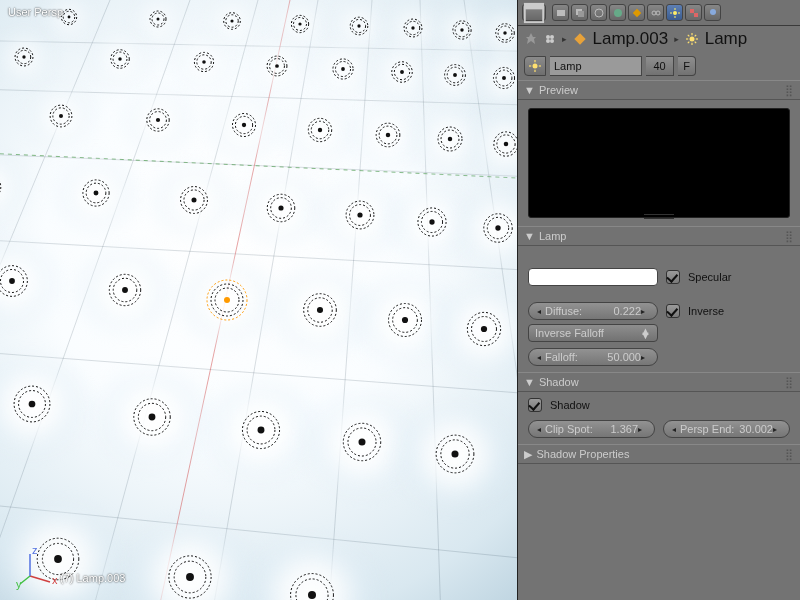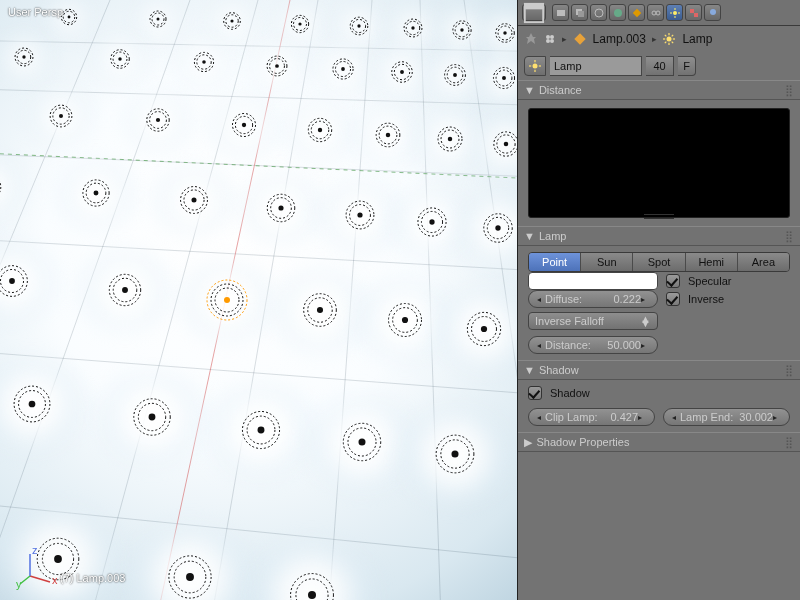--- a/index.html
+++ b/index.html
@@ -21,39 +21,39 @@
 .sidebar{flex:1;background:#737373;border-left:1px solid #222;display:flex;flex-direction:column;overflow:hidden}
 .hdrbar{height:26px;background:#727272;border-bottom:1px solid #3a3a3a;display:flex;align-items:center;padding:0 4px;gap:2px}
 .hdrbar .sq{width:17px;height:17px;border:1px solid #444;border-radius:3px;background:linear-gradient(#868686,#686868);display:flex;align-items:center;justify-content:center}
 .hdrbar .sq.active{background:linear-gradient(#5d7fb3,#3b5d91)}
 .hdrbar .sq svg{width:12px;height:12px}
 .hdrbar .drop{width:24px;height:17px;border:1px solid #444;border-radius:3px;background:linear-gradient(#868686,#686868);display:flex;align-items:center;justify-content:center;margin-right:4px}
 .bc{height:26px;display:flex;align-items:center;padding:0 6px;gap:6px}
 .bc .pin{width:14px;height:14px}
 .bc .chev{color:#333;font-size:9px}
 .bc .ic{width:14px;height:14px;display:inline-flex;align-items:center;justify-content:center}
-.bc .txt{color:#111;font-size:12px}
+.bc .txt{color:#111;font-size:17px}
 .datablock{display:flex;align-items:center;padding:4px 6px;gap:4px}
 .datablock .browse{width:22px;height:20px;border:1px solid #444;border-radius:4px 0 0 4px;background:linear-gradient(#8a8a8a,#6e6e6e);display:flex;align-items:center;justify-content:center}
 .datablock input{height:20px;width:92px;border:1px solid #444;border-left:none;border-radius:0;background:#9a9a9a;color:#111;padding:0 4px}
 .datablock .num{width:28px;height:20px;border:1px solid #444;border-left:none;background:linear-gradient(#8e8e8e,#727272);display:flex;align-items:center;justify-content:center;color:#111}
 .datablock .f{width:18px;height:20px;border:1px solid #444;border-left:none;border-radius:0 4px 4px 0;background:linear-gradient(#8e8e8e,#727272);display:flex;align-items:center;justify-content:center;color:#111}
 .panel{}
 .phead{height:20px;display:flex;align-items:center;padding:0 6px;gap:4px;background:#727272;border-top:1px solid #888;border-bottom:1px solid #555;color:#111}
 .phead .tri{display:inline-block}
 .phead .grip{margin-left:auto;color:#555;letter-spacing:1px}
 .pbody{padding:6px 10px;background:#737373}
 .preview{height:110px;margin:2px 0;background:#000;border:1px solid #222;border-radius:3px;position:relative}
 .preview .handle{position:absolute;left:50%;bottom:-2px;transform:translateX(-50%);width:30px;height:5px}
 .preview .handle::before{content:"";position:absolute;inset:0;border-top:1px solid #333;border-bottom:1px solid #333}
 .segmented{display:flex;border:1px solid #3a3a3a;border-radius:4px;overflow:hidden}
 .segmented .seg{flex:1;height:18px;display:flex;align-items:center;justify-content:center;background:linear-gradient(#8a8a8a,#6c6c6c);color:#111;border-left:1px solid #4a4a4a}
 .segmented .seg:first-child{border-left:none}
 .segmented .seg.active{background:linear-gradient(#6e93da,#4d72b9);color:#fff}
-.row{display:flex;align-items:center;gap:8px;margin-top:0}
+.row{display:flex;align-items:center;gap:8px;margin-top:16px}
 .colorfield{width:130px;height:18px;border:1px solid #444;border-radius:4px;background:#fff}
 .chk{width:14px;height:14px;border:1px solid #333;border-radius:3px;background:linear-gradient(#9a9a9a,#7a7a7a);display:inline-flex;align-items:center;justify-content:center}
 .chk.checked::after{content:"";width:8px;height:5px;border-left:2px solid #111;border-bottom:2px solid #111;transform:rotate(-48deg) translate(0,-1px)}
 .numfield{height:18px;border:1px solid #444;border-radius:9px;background:linear-gradient(#929292,#767676);display:flex;align-items:center;padding:0 8px;color:#111}
 .numfield .l{flex:1;text-align:left}
 .numfield .v{text-align:right}
 .numfield .ar{width:8px;color:#222;font-size:8px}
 .label{color:#111}
 .dropdown{height:18px;border:1px solid #444;border-radius:4px;background:linear-gradient(#8e8e8e,#727272);display:flex;align-items:center;padding:0 6px;color:#111}
 .dropdown .dar{margin-left:auto;display:flex;flex-direction:column;line-height:4px;font-size:7px;color:#222}
@@ -527,44 +527,37 @@
           </svg>
         </div>
       <input value="Lamp" style="">
       <div class="num">40</div>
       <div class="f">F</div>
     </div>
 
     <div class="panel">
       <div class="phead">
         <span class="tri">▼</span>
-        <span>Distance</span>
+        <span>Preview</span>
         <span class="grip">⣿</span>
       </div>
       <div class="pbody">
         <div class="preview">
             <div class="handle"></div>
           </div>
       </div>
     </div>
 
     <div class="panel">
       <div class="phead">
         <span class="tri">▼</span>
         <span>Lamp</span>
         <span class="grip">⣿</span>
       </div>
       <div class="pbody">
-        <div class="segmented" id="lamp-types">
-            <div class="seg active">Point</div>
-            <div class="seg">Sun</div>
-            <div class="seg">Spot</div>
-            <div class="seg">Hemi</div>
-            <div class="seg">Area</div>
-          </div>
         <div class="row">
           <div class="colorfield"></div>
           <span class="chk checked"></span>
           <span class="label">Specular</span>
         </div>
         <div class="row">
           <div class="numfield" style="width:130px">
             <span class="ar">◂</span>
             <span class="l">Diffuse:</span>
             <span class="v">0.222</span>
@@ -575,48 +568,48 @@
         </div>
         <div class="dropdown" style="width:130px;margin-top:4px">
           <span>Inverse Falloff</span>
           <span class="dar">
               <span>▲</span>
               <span>▼</span>
             </span>
         </div>
         <div class="numfield" style="width:130px;margin-top:6px">
           <span class="ar">◂</span>
-          <span class="l">Distance:</span>
+          <span class="l">Falloff:</span>
           <span class="v">50.000</span>
           <span class="ar">▸</span>
         </div>
       </div>
     </div>
 
     <div class="panel">
       <div class="phead">
         <span class="tri">▼</span>
         <span>Shadow</span>
         <span class="grip">⣿</span>
       </div>
       <div class="pbody">
         <div class="row" style="margin-top:0">
           <span class="chk checked"></span>
           <span class="label">Shadow</span>
         </div>
         <div class="shadowrow" style="margin-top:8px">
           <div class="numfield">
             <span class="ar">◂</span>
-            <span class="l">Clip Lamp:</span>
-            <span class="v">0.427</span>
+            <span class="l">Clip Spot:</span>
+            <span class="v">1.367</span>
             <span class="ar">▸</span>
           </div>
           <div class="numfield">
             <span class="ar">◂</span>
-            <span class="l">Lamp End:</span>
+            <span class="l">Persp End:</span>
             <span class="v">30.002</span>
             <span class="ar">▸</span>
           </div>
         </div>
       </div>
     </div>
 
     <div class="panel">
       <div class="phead">
         <span class="tri">▶</span>

